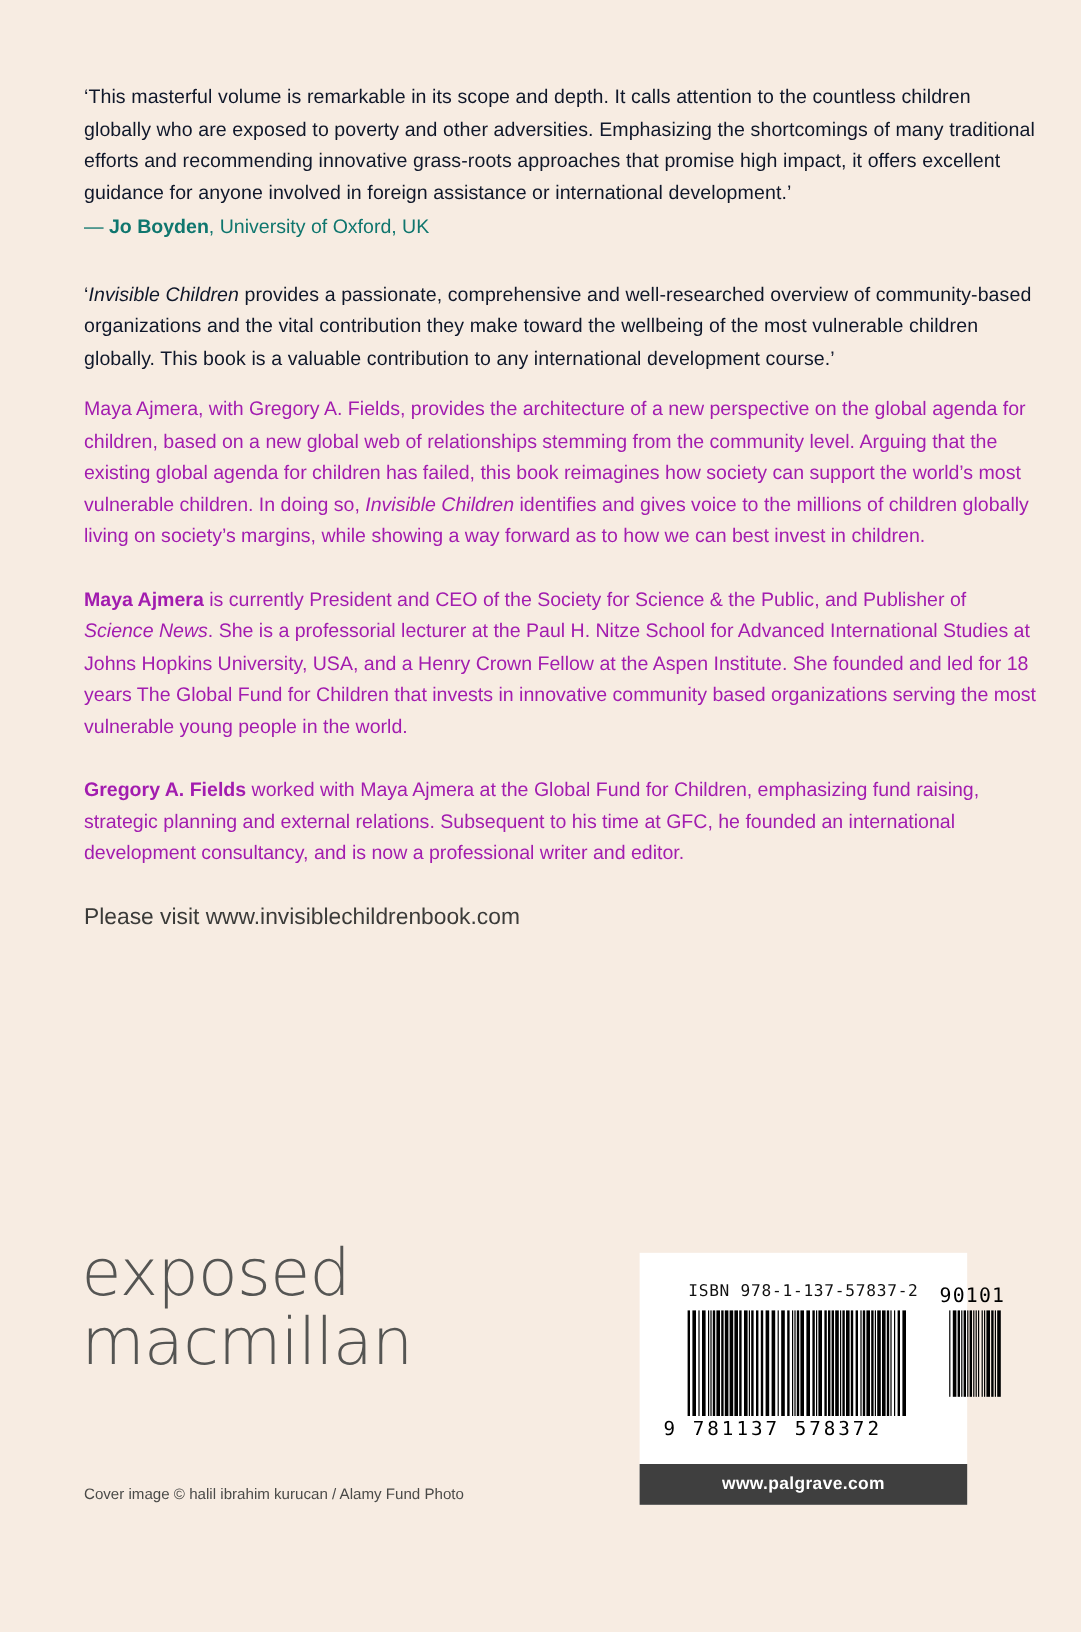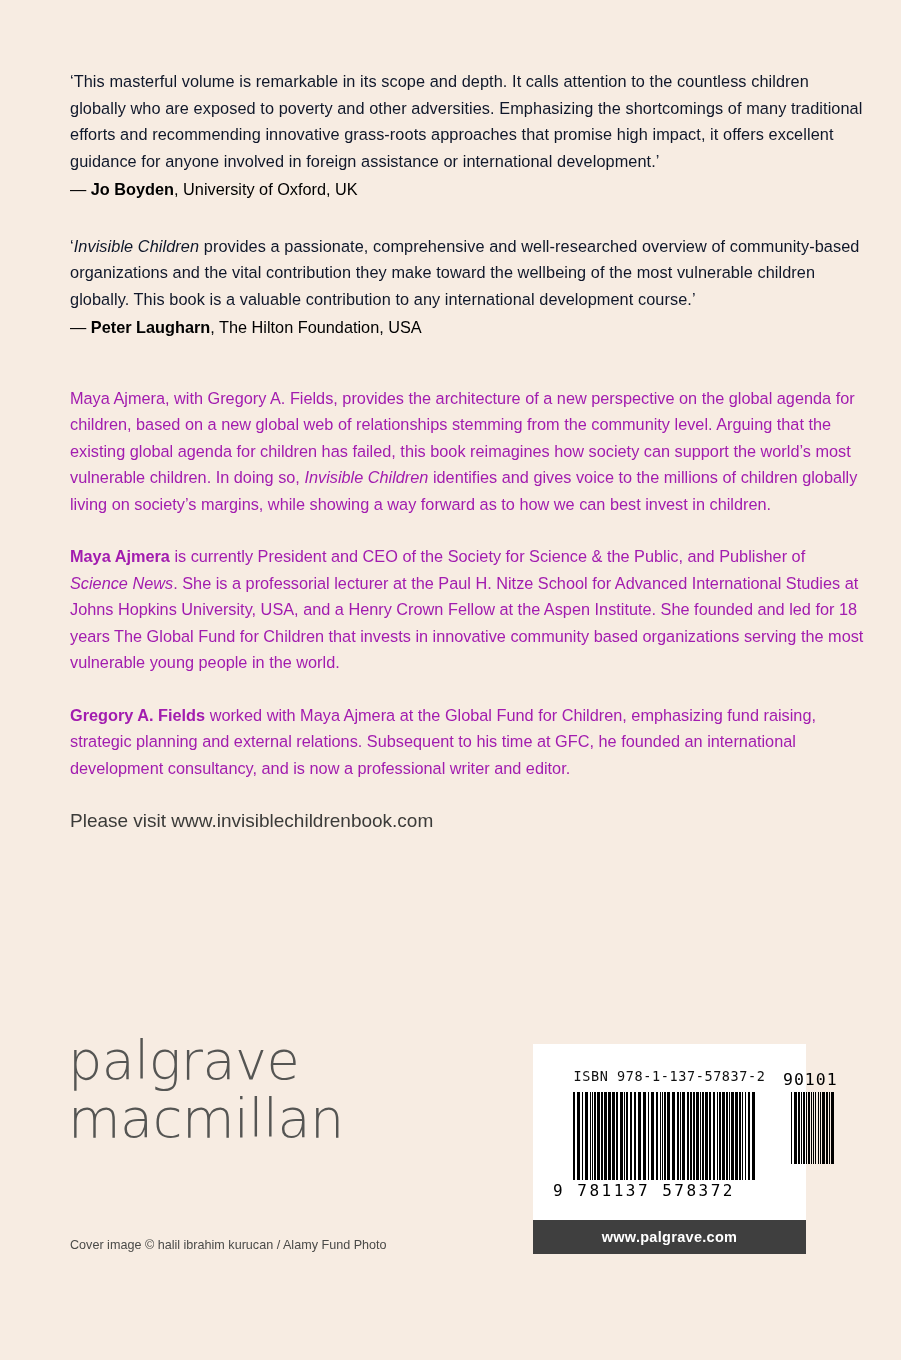--- a/index.html
+++ b/index.html
@@ -33,21 +33,21 @@
     color: #0f172a;
     margin: 0 0 10px 0;
     letter-spacing: 0.005em;
   }
   .blurb.quote {
     margin-bottom: 2px;
   }
   .attrib {
     font-size: 16.3px;
     line-height: 26.5px;
-    color: #000000;
+    color: #0f766e;
     margin: 0 0 30px 0;
   }
   .attrib .name {
     font-weight: bold;
   }
   .gap-md { height: 14px; }
   .para {
     font-size: 16.3px;
     line-height: 26.5px;
     color: #a21caf;
@@ -181,35 +181,34 @@
 <body>
 
 <div class="page">
 
   <div class="content">
 
     <p class="blurb quote">‘This masterful volume is remarkable in its scope and depth. It calls attention to the countless children globally who are exposed to poverty and other adversities. Emphasizing the shortcomings of many traditional efforts and recommending innovative grass-roots approaches that promise high impact, it offers excellent guidance for anyone involved in foreign assistance or international development.’</p>
     <p class="attrib"><span>— </span><span class="name">Jo Boyden</span><span>, University of Oxford, UK</span></p>
 
     <p class="blurb quote"><span>‘</span><i>Invisible Children</i><span> provides a passionate, comprehensive and well-researched overview of community-based organizations and the vital contribution they make toward the wellbeing of the most vulnerable children globally. This book is a valuable contribution to any international development course.’</span></p>
-    <p class="attrib"><span>— </span><span class="name">Peter Laugharn</span><span>, The Hilton Foundation, USA</span></p>
 
     <div class="gap-md"></div>
 
     <p class="para"><span>Maya Ajmera, with Gregory A. Fields, provides the architecture of a new perspective on the global agenda for children, based on a new global web of relationships stemming from the community level. Arguing that the existing global agenda for children has failed, this book reimagines how society can support the world’s most vulnerable children. In doing so, </span><i>Invisible Children</i><span> identifies and gives voice to the millions of children globally living on society’s margins, while showing a way forward as to how we can best invest in children.</span></p>
 
     <p class="para"><b>Maya Ajmera</b><span> is currently President and CEO of the Society for Science &amp; the Public, and Publisher of </span><i>Science News</i><span>. She is a professorial lecturer at the Paul H. Nitze School for Advanced International Studies at Johns Hopkins University, USA, and a Henry Crown Fellow at the Aspen Institute. She founded and led for 18 years The Global Fund for Children that invests in innovative community based organizations serving the most vulnerable young people in the world.</span></p>
 
     <p class="para"><b>Gregory A. Fields</b><span> worked with Maya Ajmera at the Global Fund for Children, emphasizing fund raising, strategic planning and external relations. Subsequent to his time at GFC, he founded an international development consultancy, and is now a professional writer and editor.</span></p>
 
     <p class="visit">Please visit www.invisiblechildrenbook.com</p>
   </div>
 
   <div class="logo">
-    <div class="l1">palgrave</div>
+    <div class="l1">exposed</div>
     <div class="l2">macmillan</div>
   </div>
 
   <div class="cover-credit">Cover image © halil ibrahim kurucan / Alamy Fund Photo</div>
 
   <div class="barcode-box">
     <div class="isbn-text">ISBN  978-1-137-57837-2</div>
 
     <div class="bars" id="bars-main">
         <span style="width:2px;margin-right:2px;"></span>

